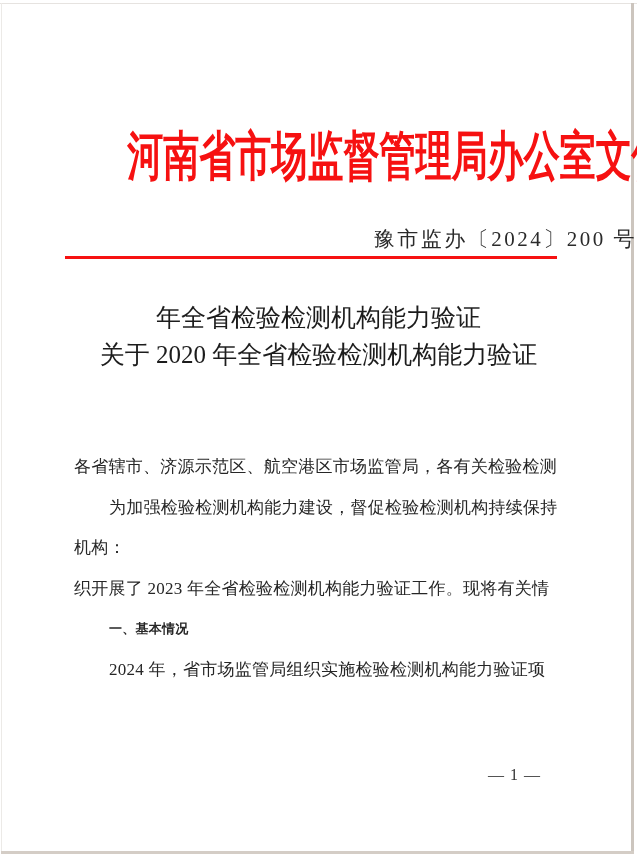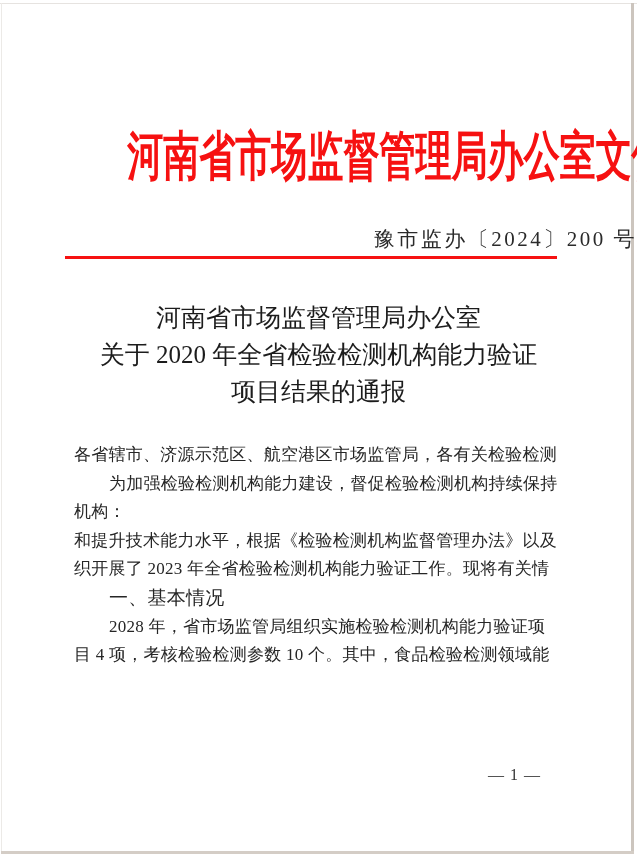--- a/index.html
+++ b/index.html
@@ -72,26 +72,26 @@
   .body-text {
     position: absolute;
     top: 441px;
     left: 74px;
     width: 488px;
     font-size: 17px;
     letter-spacing: 0.25px;
     line-height: 28.6px;
     color: #262626;
   }
-  .body-text .line { white-space: nowrap; }
+  .body-text .line { white-space: nowrap; margin-top: 12px; }
   .indent { text-indent: 35px; }
   .section-heading {
-    font-weight: normal;
+    font-weight: bold;
     font-family: "Liberation Sans", "DejaVu Sans", sans-serif;
-    font-size: 19px;
+    font-size: 13px;
   }
   .page-number {
     position: absolute;
     top: 766px;
     right: 96px;
     font-size: 16px;
     letter-spacing: 1px;
     color: #333333;
   }
 </style>
@@ -107,31 +107,28 @@
 
   <div class="letterhead">
     <span class="stretch">河南省市场监督管理局办公室文件</span>
   </div>
 
   <div class="doc-number">豫市监办〔2024〕200 号</div>
 
   <div class="red-rule"></div>
 
   <div class="doc-title">
-    <div class="line">河南省市场监督管理局办公室</div>
+    <div class="line">年全省检验检测机构能力验证</div>
     <div class="line">关于 2020 年全省检验检测机构能力验证</div>
-    <div class="line">项目结果的通报</div>
   </div>
 
   <div class="body-text">
     <div class="line">各省辖市、济源示范区、航空港区市场监管局，各有关检验检测</div>
     <div class="line indent">为加强检验检测机构能力建设，督促检验检测机构持续保持</div>
     <div class="line">机构：</div>
-    <div class="line">和提升技术能力水平，根据《检验检测机构监督管理办法》以及</div>
     <div class="line">织开展了 2023 年全省检验检测机构能力验证工作。现将有关情</div>
     <div class="line indent section-heading">一、基本情况</div>
-    <div class="line indent">2028 年，省市场监管局组织实施检验检测机构能力验证项</div>
-    <div class="line">目 4 项，考核检验检测参数 10 个。其中，食品检验检测领域能</div>
+    <div class="line indent">2024 年，省市场监管局组织实施检验检测机构能力验证项</div>
   </div>
 
   <div class="page-number">— 1 —</div>
 
 </div>
 
 </body></html>

